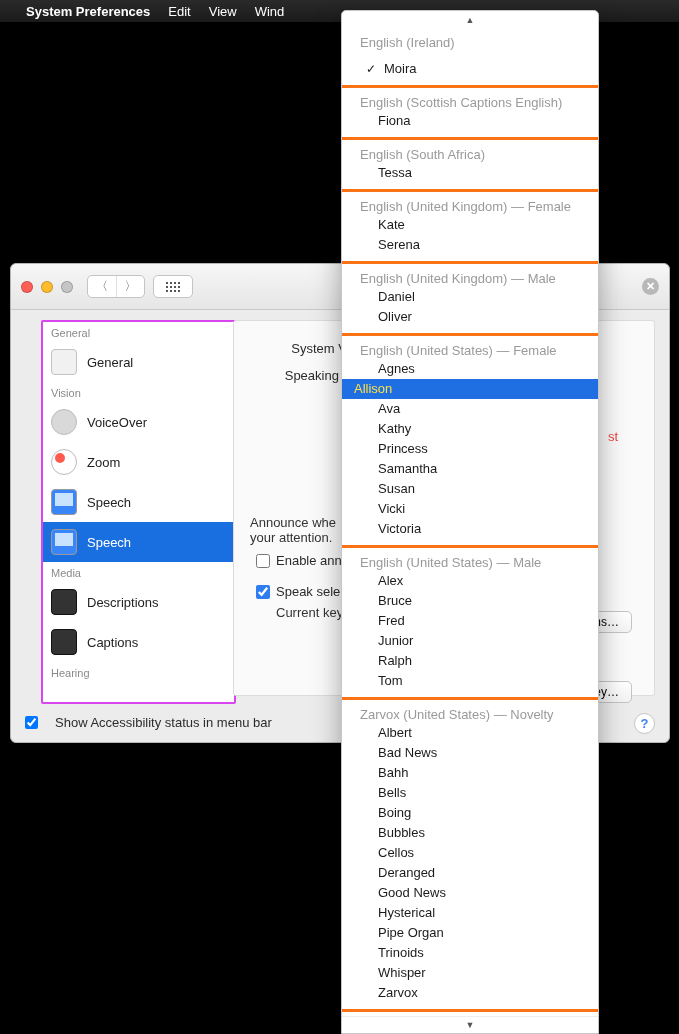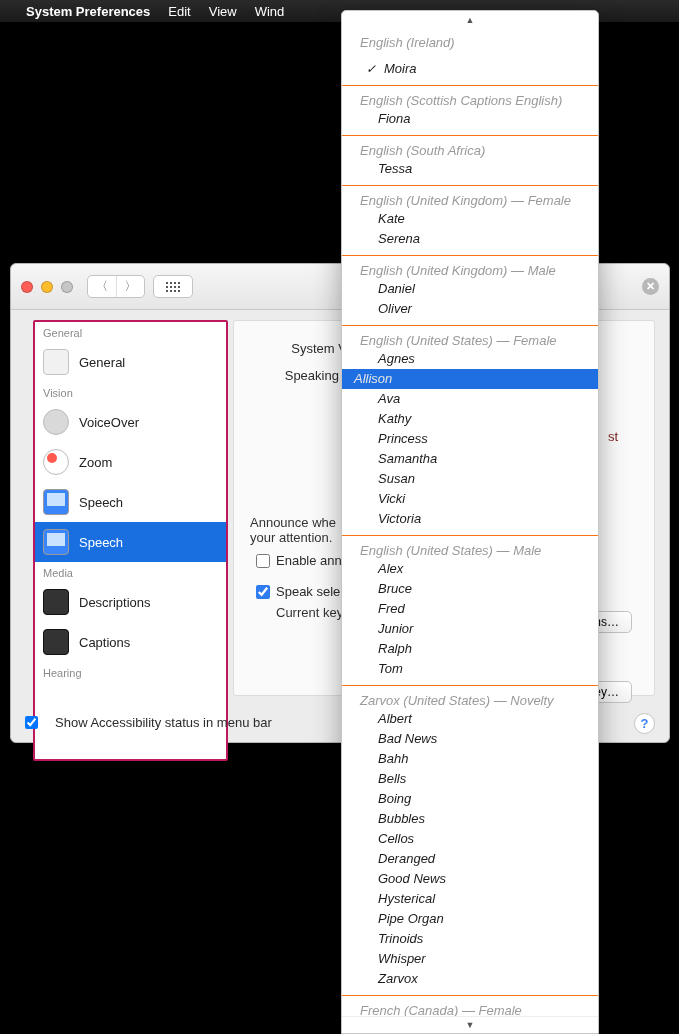--- a/index.html
+++ b/index.html
@@ -22,21 +22,21 @@
 .segbtn { display: flex; border: 1px solid #c4c4c4; border-radius: 5px; background: #fff; height: 23px; margin-right: 8px; }
 .segbtn > div { width: 28px; display: flex; align-items: center; justify-content: center; color: #555; font-size: 12px; }
 .segbtn > div + div { border-left: 1px solid #e0e0e0; }
 .gridbtn { border: 1px solid #c4c4c4; border-radius: 5px; background: #fff; height: 23px; width: 40px; display: flex; align-items: center; justify-content: center; margin-right: 10px; }
 .dots { display: grid; grid-template-columns: repeat(4,2px); grid-auto-rows: 2px; gap: 2px; }
 .dots i { background:#555; width:2px; height:2px; }
 .titlebar .title { flex:1; text-align:center; font-size:13px; color:#333; margin-left:-90px; }
 .clearbtn { width:17px; height:17px; border-radius:50%; background:#b8b8b8; color:#fff; display:flex; align-items:center; justify-content:center; font-size:11px; font-weight:700; margin-left:auto; }
 
 .body { position:absolute; top:46px; left:0; right:0; bottom:0; padding:14px; }
-.sidebar { position:absolute; left:22px; top:10px; width:195px; height:441px; background:#fff; border:2px solid #be185d; border-radius:2px; overflow:hidden; }
+.sidebar { position:absolute; left:30px; top:10px; width:195px; height:384px; background:#fff; border:2px solid #d946ef; border-radius:2px; overflow:hidden; }
 .sechdr { font-size:11px; color:#8a8a8a; padding:5px 8px 3px; }
 .sbitem { display:flex; align-items:center; height:40px; padding:0 8px; gap:10px; font-size:13px; color:#222; }
 .sbitem.sel { background:#1a6fe0; color:#fff; }
 .sbicon { width:26px; height:26px; border-radius:4px; display:flex; align-items:center; justify-content:center; font-size:14px; }
 .sbicon.screen { background:#3a85f7; border:1px solid #999; position:relative; }
 .sbicon.screen::after { content:""; position:absolute; left:3px; right:3px; top:3px; bottom:8px; background:#c9e2ff; }
 .sbicon.gen { background:#f1f1f1; border:1px solid #c3c3c3; }
 .sbicon.vo { background:#d9d9d9; border:1px solid #bbb; border-radius:50%; }
 .sbicon.zoom { background:#fff; border:1px solid #bbb; border-radius:50%; position:relative; }
 .sbicon.zoom::before { content:""; position:absolute; left:3px; top:3px; width:10px; height:10px; border-radius:50%; background:#ff5a4d; }
@@ -49,27 +49,27 @@
 .chk { display:flex; align-items:center; gap:6px; font-size:13px; color:#2b2b2b; margin:8px 0 0 6px; }
 .chk input { width:14px; height:14px; accent-color:#2f7bf0; }
 .helpbtn { position:absolute; right:14px; bottom:8px; width:21px; height:21px; border-radius:50%; border:1px solid #c4c4c4; background:#fff; color:#3b82f6; display:flex; align-items:center; justify-content:center; font-size:13px; font-weight:600; }
 .footer-chk { position:absolute; left:14px; bottom:12px; display:flex; align-items:center; gap:17px; font-size:13px; color:#2b2b2b; }
 
 
 .dropdown { position:absolute; left:341px; top:10px; width:258px; bottom:0; background:#fff; border:1px solid #c6c6c6; border-radius:5px 5px 0 0; box-shadow:0 12px 28px rgba(0,0,0,.35); overflow:hidden; z-index:100; }
 .scrollhint { height:17px; display:flex; align-items:center; justify-content:center; color:#555; font-size:9px; }
 .scrollhint.bot { border-top:1px solid #eee; position:absolute; bottom:0; left:0; right:0; background:#fff; }
 .ddbody { position:absolute; top:17px; bottom:17px; left:0; right:0; overflow:hidden; }
-.grp { border-bottom:1px solid #f97316; padding:4px 0 6px;font-style:italic; }
+.grp { border-bottom:3px solid #f97316; padding:4px 0 6px; }
 .grphdr { font-size:13px; color:#9a9a9a; padding:3px 18px 1px; }
 .opt { font-size:13px; color:#1b1b1b; padding:1px 18px 1px 36px; position:relative; line-height:18px; }
-.opt.sel { background:#1f6fe2; color:#e5e5e5;padding-left:12px; }
+.opt.sel { background:#1f6fe2; color:#fde047;padding-left:12px; }
 .opt.chk::before { content:"✓"; position:absolute; left:18px; top:1px; font-size:12px; }
 
-.truncst { position:absolute; right:36px; top:108px; color:#7f1d1d; font-size:13px; }
+.truncst { position:absolute; right:36px; top:108px; color:#ef4444; font-size:13px; }
 .optbtn { position:absolute; right:22px; top:290px; }
 .keybtn { position:absolute; right:22px; top:360px; }
 </style>
 </head>
 <body>
 
 <div class="menubar">
   <span class="apple-logo"></span>
   <span class="mi bold">System Preferences</span>
   <span class="mi">Edit</span>

